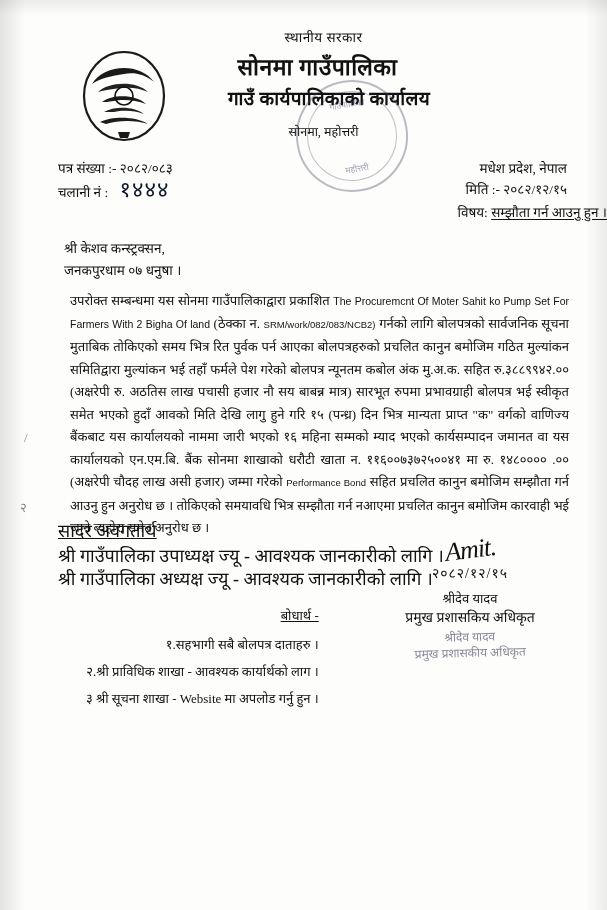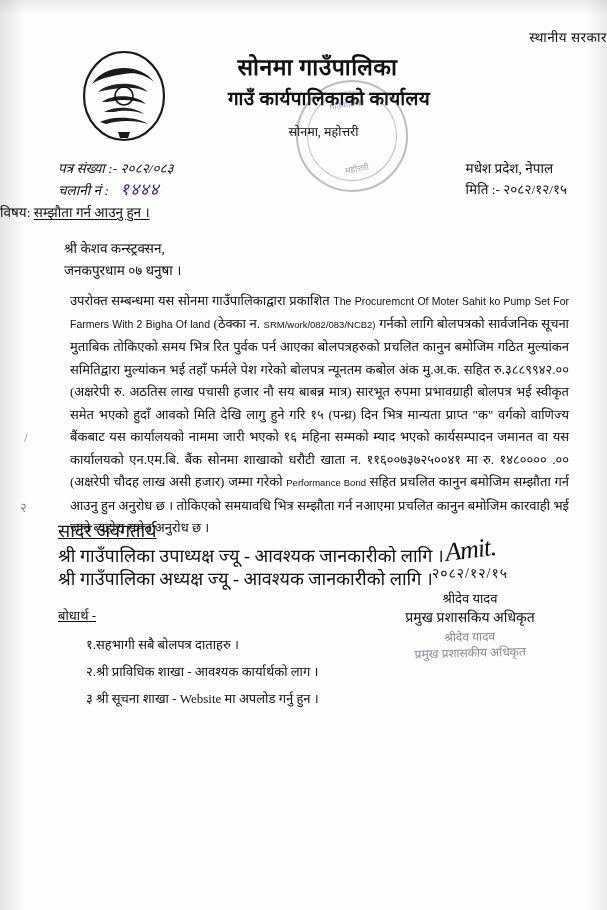--- a/index.html
+++ b/index.html
@@ -51,21 +51,20 @@
     left: 78px;
     top: 18px;
     width: 92px;
     height: 96px;
   }
   .gov-line {
     font-size: 13.5px;
     letter-spacing: 0.5px;
     margin: 0 0 4px 0;
     padding-left: 40px;
-    text-align: right;
   }
   .org-name {
     font-size: 23px;
     font-weight: bold;
     margin: 0 0 3px 0;
     padding-left: 28px;
     letter-spacing: 0.5px;
   }
   .office-name {
     font-size: 19px;
@@ -117,44 +116,43 @@
     left: 58px;
     right: 40px;
     top: 158px;
     height: 44px;
   }
   .meta-left {
     position: absolute;
     left: 0; top: 0;
     font-size: 13.5px;
     line-height: 21px;
-    font-style: italic;
   }
   .meta-right {
     position: absolute;
     right: 0; top: 0;
-    text-align: left;
+    text-align: right;
     font-size: 13.5px;
     line-height: 21px;
   }
   .handwrite {
     font-family: "Liberation Serif", serif;
-    font-size: 17px;
+    font-size: 22px;
     letter-spacing: 1px;
     display: inline-block;
     padding-left: 8px;
-    color: #4c1d95;
+    color: #0f172a;
   }
 
   
   .subject {
     position: absolute;
     left: 0; right: 0;
     top: 203px;
-    text-align: left;
+    text-align: right;
     font-size: 13.5px;
   }
   .subject u { text-underline-offset: 2px; }
 
   
   .recipient {
     position: absolute;
     left: 64px;
     top: 238px;
     font-size: 13.5px;
@@ -191,20 +189,21 @@
   .courtesy .head {
     text-decoration: underline;
     margin-bottom: 2px;
   }
   .cc {
     position: absolute;
     left: 58px;
     top: 603px;
     font-size: 13px;
     line-height: 25px;
+    text-align: right;
   }
   .cc .head {
     text-decoration: underline;
     margin-bottom: 4px;
   }
   .cc ol {
     margin: 0;
     padding-left: 28px;
     list-style: none;
   }

